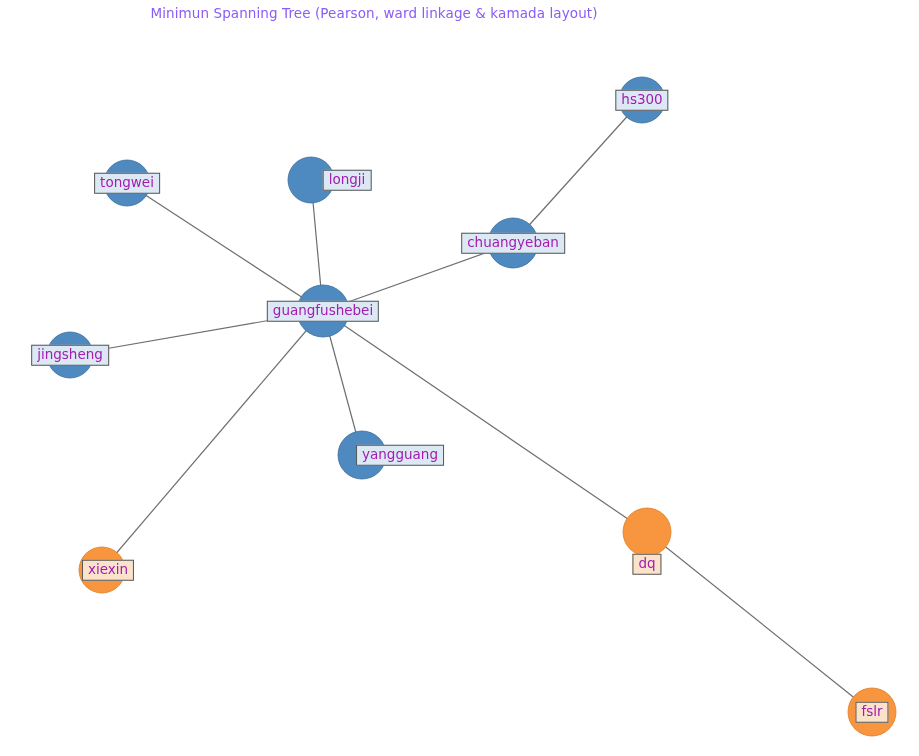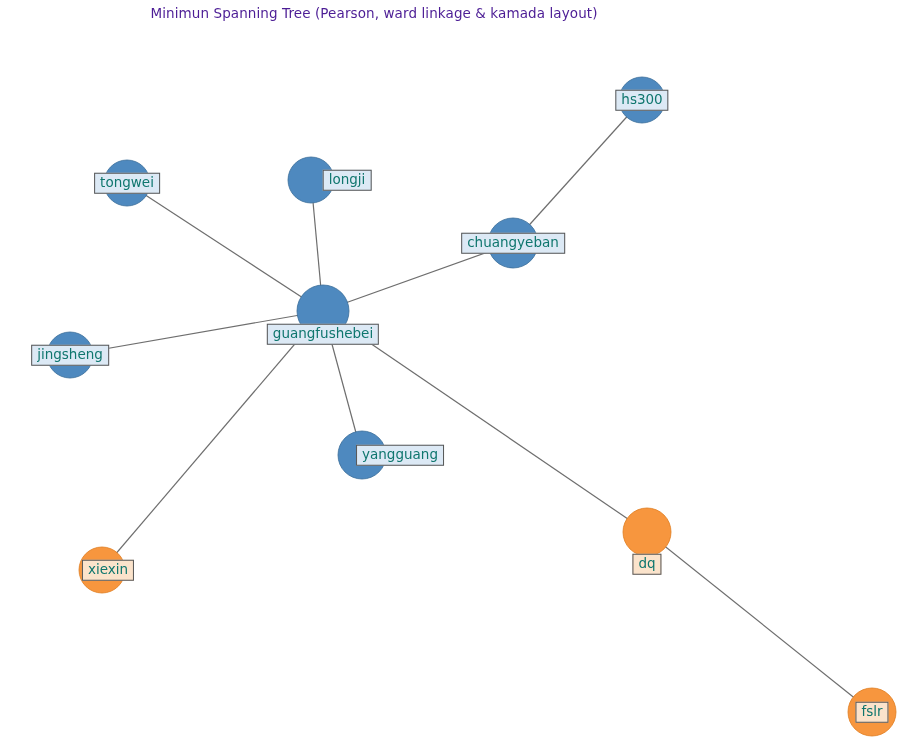--- a/index.html
+++ b/index.html
@@ -19,38 +19,38 @@
     height: 756px;
     background: #ffffff;
   }
   #chart-title {
     position: absolute;
     top: 5px;
     left: 0;
     width: 748px;
     text-align: center;
     font-size: 13.5px;
-    color: #4c1d95;
+    color: #8b5cf6;
     font-family: "DejaVu Sans", sans-serif;
     letter-spacing: 0.1px;
   }
   #graph-canvas {
     position: absolute;
     top: 0;
     left: 0;
     width: 919px;
     height: 756px;
   }
   .node-label {
     position: absolute;
     transform: translate(-50%, -50%);
     padding: 2px 5px 3px 5px;
     font-size: 13.5px;
     line-height: 1.0;
-    color: #0f766e;
+    color: #a21caf;
     background: #dce9f5;
     border: 1px solid #555555;
     white-space: nowrap;
     font-family: "DejaVu Sans", sans-serif;
     box-sizing: border-box;
   }
   .node-label.grp-orange {
     background: #fbe3cb;
   }
 </style>
@@ -85,21 +85,21 @@
         <circle cx="647" cy="532" r="24" fill="#f7963e" stroke="#e07c1e" stroke-width="0.8"></circle>
         <circle cx="872" cy="712" r="24" fill="#f7963e" stroke="#e07c1e" stroke-width="0.8"></circle>
       </g>
   </svg>
 
   <div id="label-layer">
       <div class="node-label" style="left: 642px; top: 100px;">hs300</div>
       <div class="node-label" style="left: 127px; top: 183px;">tongwei</div>
       <div class="node-label" style="left: 311px; top: 180px; margin-left: 36px;">longji</div>
       <div class="node-label" style="left: 513px; top: 243px;">chuangyeban</div>
-      <div class="node-label" style="left: 323px; top: 311px; margin-top: 23px;">guangfushebei</div>
+      <div class="node-label" style="left: 323px; top: 311px;">guangfushebei</div>
       <div class="node-label" style="left: 70px; top: 355px;">jingsheng</div>
       <div class="node-label" style="left: 362px; top: 455px; margin-left: 38px;">yangguang</div>
       <div class="node-label grp-orange" style="left: 108px; top: 570px;">xiexin</div>
       <div class="node-label grp-orange" style="left: 647px; top: 564px;">dq</div>
       <div class="node-label grp-orange" style="left: 872px; top: 712px;">fslr</div>
     </div>
 
 </div>
 
 </body></html>

